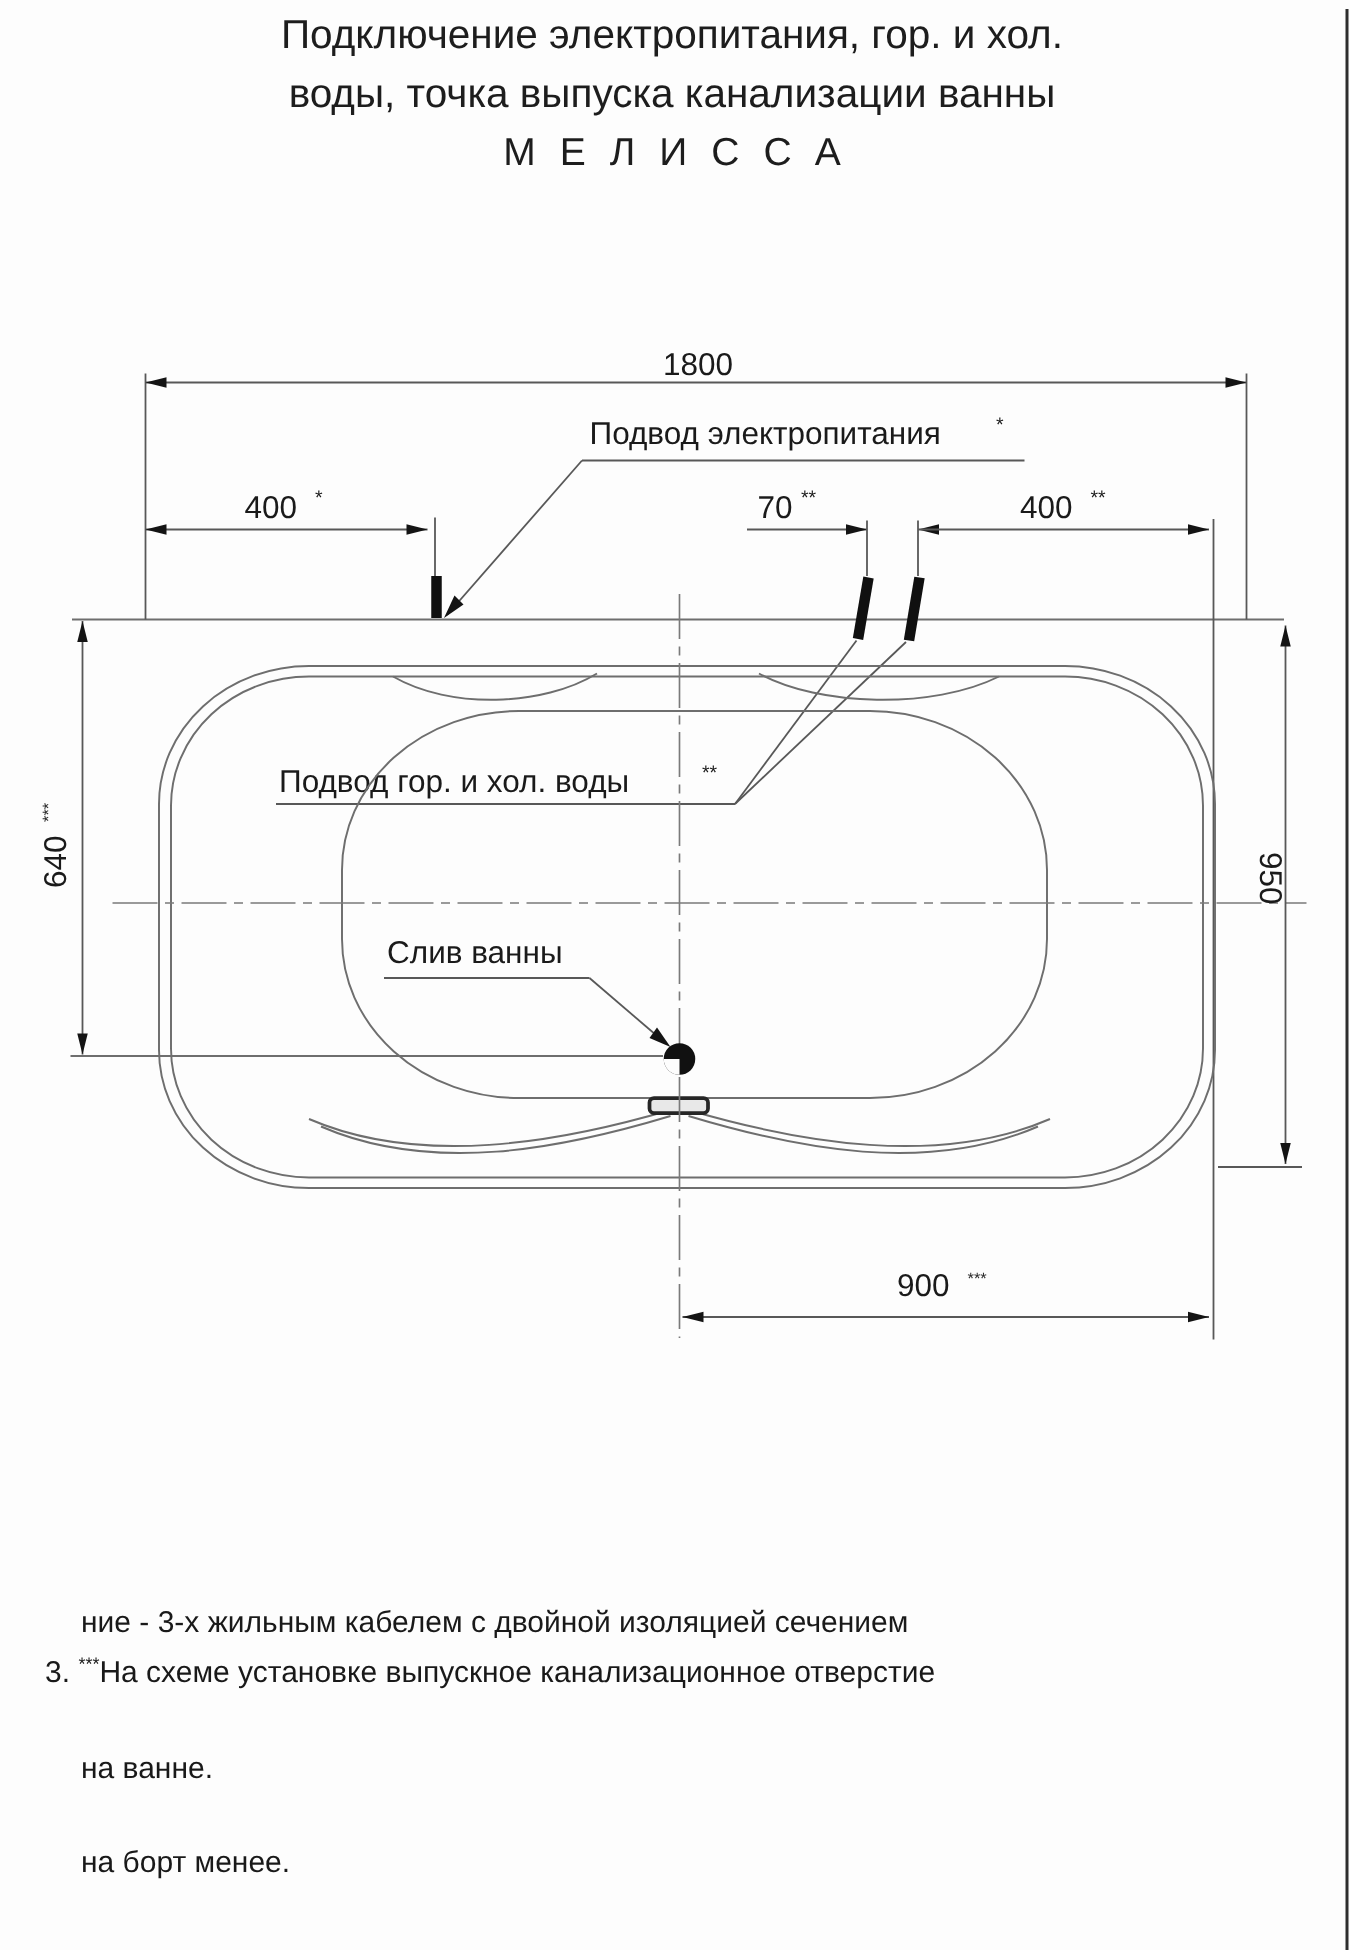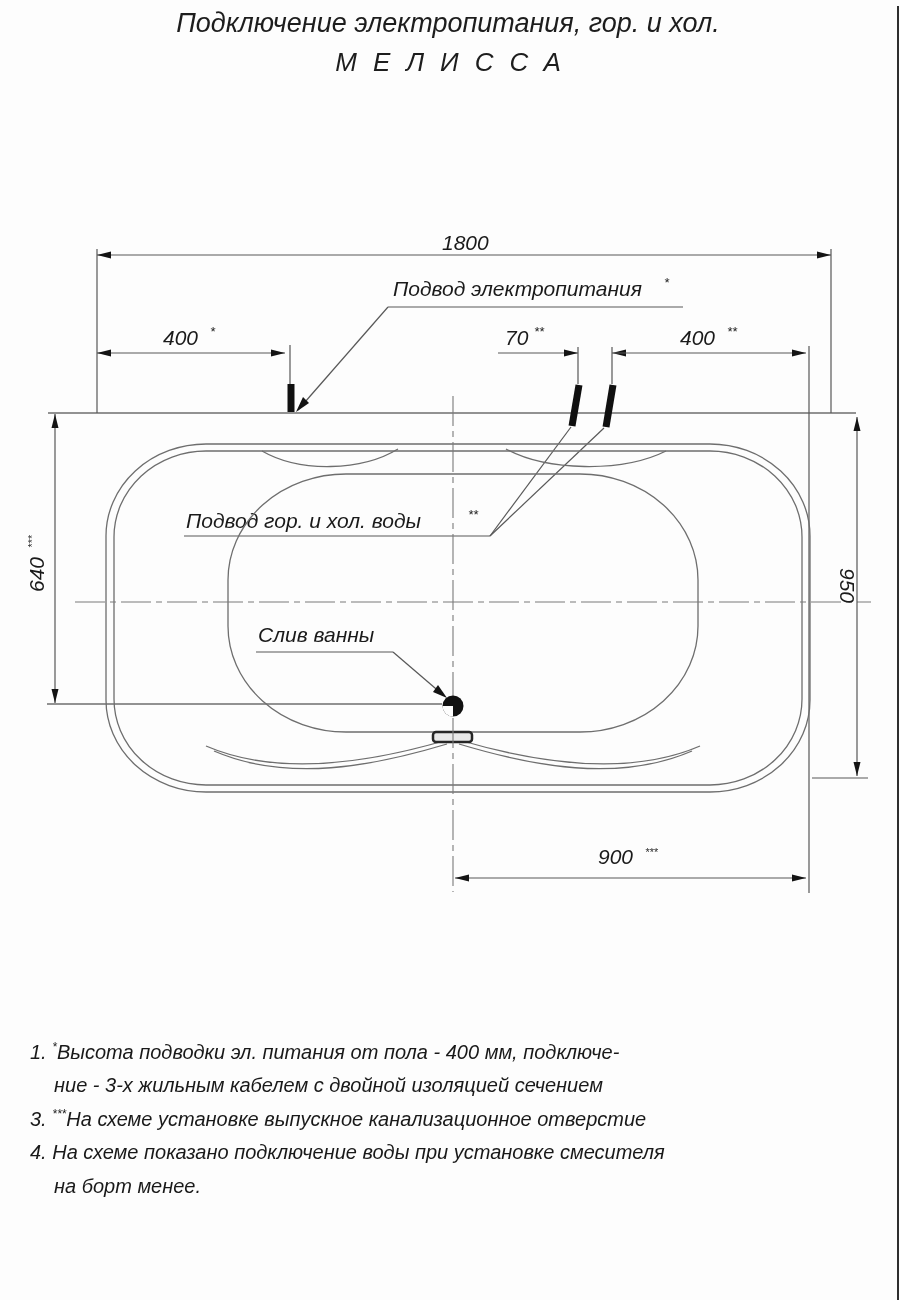--- a/index.html
+++ b/index.html
@@ -1,46 +1,47 @@
 <!DOCTYPE html>
 <html><head>
 <meta charset="utf-8">
 <style>
   html,body{margin:0;padding:0;background:#ffffff;}
   #page{position:relative;width:900px;height:1300px;background:#fdfdfd;overflow:hidden;
-        font-family:"Liberation Sans", sans-serif;color:#1b1b1b;font-style:italic;}
+        font-family:"Liberation Sans", sans-serif;color:#1b1b1b;}
   
   .title{position:absolute;top:4px;left:0;width:896px;text-align:center;line-height:39px;
          font-size:27px;color:#1d1d1d;}
   .title .t3{letter-spacing:16px;margin-right:-16px;font-size:26px;}
   
   #draw{position:absolute;left:0;top:0;}
   .ln{stroke:#6e6e6e;stroke-width:1.3;fill:none;}
   .dln{stroke:#585858;stroke-width:1.2;fill:none;}
   .cln{stroke:#7a7a7a;stroke-width:1.1;fill:none;stroke-dasharray:30 5 6 5;}
   .thick{stroke:#101010;stroke-width:7;fill:none;}
   .ah{fill:#141414;stroke:none;}
   .dim-text{font-size:21px;fill:#1a1a1a;}
   .lbl-text{font-size:21px;fill:#1a1a1a;}
   .sup-text{font-size:13px;fill:#1a1a1a;}
   .sup-sm{font-size:11px;fill:#2a2a2a;}
   
   .notes{position:absolute;left:30px;top:1036px;font-size:20px;line-height:33.4px;color:#191919;width:840px;}
   .note-line{white-space:nowrap;}
-  .note-cont{padding-left:24px;}
+  .note-cont{padding-left:24px;margin-top:30px;}
   .nsup{font-size:12px;vertical-align:super;line-height:0;}
   .edge{position:absolute;top:6px;right:1px;width:2px;height:1294px;background:#2e2e2e;}
 </style>
 </head>
 <body>
 
 <div id="page">
 
   <div class="title">
     <div>Подключение электропитания, гор. и хол.</div>
+    <div>воды, точка выпуска канализации ванны</div>
     <div class="t3">МЕЛИССА</div>
   </div>
 
   <svg id="draw" width="900" height="1300" viewBox="0 0 900 1300">
 
     <g>
       <line class="ln" x1="48" y1="413" x2="856" y2="413"></line>
     </g>
 
     <g>
@@ -142,21 +143,20 @@
     <g>
       <line class="dln" x1="455" y1="878" x2="806" y2="878"></line>
       <polygon class="ah" points="455,878 469,874.5 469,881.5"></polygon>
       <polygon class="ah" points="806,878 792,874.5 792,881.5"></polygon>
       <text class="dim-text" x="598" y="864">900</text>
       <text class="sup-sm" x="645" y="856">***</text>
     </g>
   </svg>
 
   <div class="notes">
-    <div class="note-line"><span>1.</span>&nbsp;<span class="nsup">*</span><span>Высота подводки эл. питания от пола - 400 мм, подключе-</span></div>
     <div class="note-line note-cont"><span>ние - 3-х жильным кабелем с двойной изоляцией сечением</span></div>
     <div class="note-line"><span>3.</span>&nbsp;<span class="nsup">***</span><span>На схеме установке выпускное канализационное отверстие</span></div>
-    <div class="note-line"><span>4.</span>&nbsp;<span class="nsup"></span><span>На схеме показано подключение воды при установке смесителя</span></div>
+    <div class="note-line note-cont"><span>на ванне.</span></div>
     <div class="note-line note-cont"><span>на борт менее.</span></div>
   </div>
 
   <div class="edge"></div>
 </div>
 
 </body></html>

